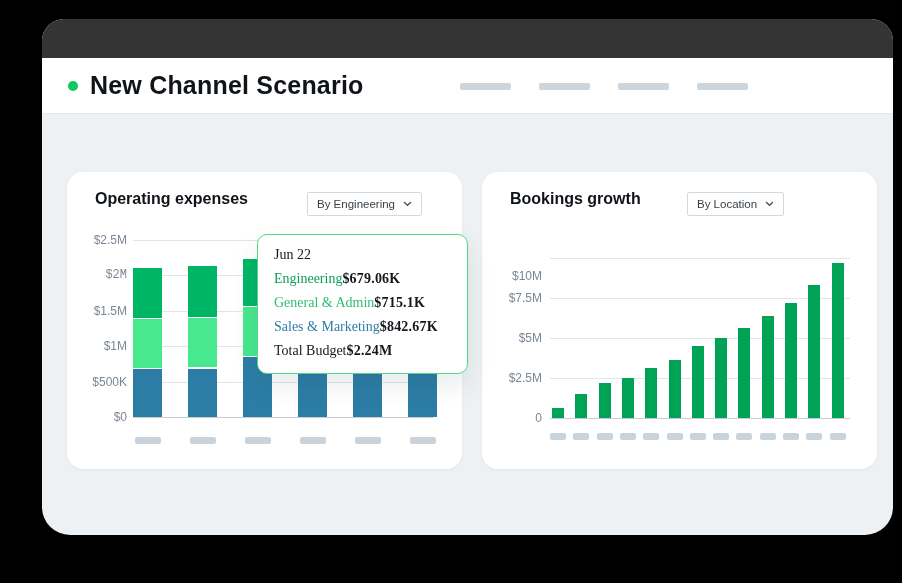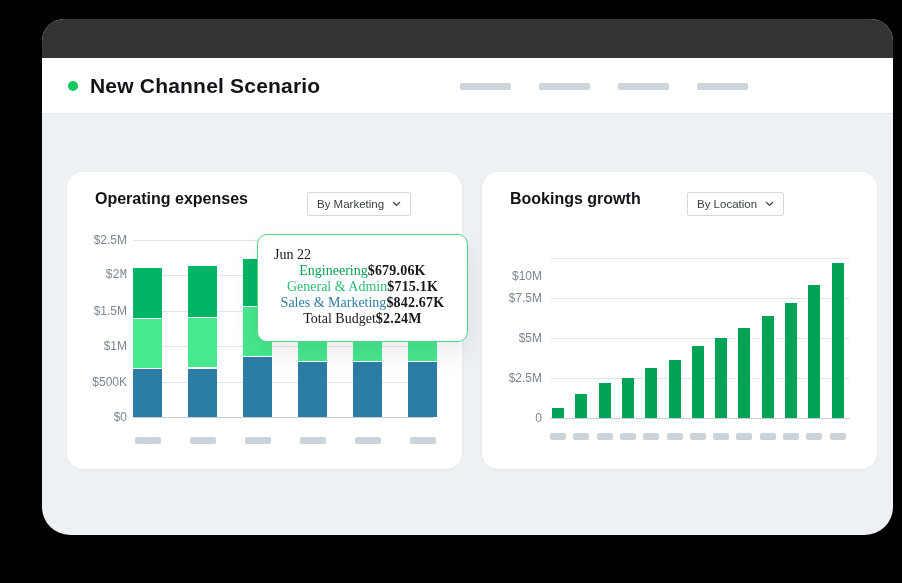--- a/index.html
+++ b/index.html
@@ -4,21 +4,21 @@
 <style>
   * { margin:0; padding:0; box-sizing:border-box; }
   html,body { width:902px; height:583px; background:#000; overflow:hidden;
               font-family:"Liberation Sans",sans-serif; position:relative; }
   .window { position:absolute; left:42px; top:19px; width:851px; height:516px;
             border-radius:22px 22px 28px 28px; overflow:hidden; background:#edf1f3; }
   .titlebar { height:39px; background:#343434; }
   .header { height:56px; background:#fff; position:relative; display:flex; align-items:center;
             border-bottom:1px solid #e3e7ea; }
   .dot { width:10px; height:10px; border-radius:50%; margin-left:26px; flex:0 0 auto; }
-  .page-title { font-size:21px; font-weight:700; color:#101418; margin-left:12px; letter-spacing:.2px; }
+  .page-title { font-size:25px; font-weight:700; color:#101418; margin-left:12px; letter-spacing:.2px; }
   .nav { position:absolute; left:418px; top:25px; display:flex; gap:28px; }
   .nav-bar { width:51px; height:7px; border-radius:2px; background:#ccd5db; cursor:pointer; }
   .add-widget { position:absolute; right:25px; top:13px; height:30px; padding:0 13px;
                 background:#fff; border:1px solid #d6dbdf; border-radius:2px;
                 font-family:"Liberation Sans",sans-serif; font-size:13.5px; font-weight:700;
                 color:#101418; cursor:pointer; box-shadow:0 1px 1px rgba(20,30,40,.04); }
   .body { position:relative; height:421px; }
   .card { position:absolute; top:58px; width:395px; height:297px; background:#fff;
           border-radius:16px; box-shadow:0 1px 3px rgba(30,45,60,.05); }
   .card.left  { left:25px; }
@@ -33,21 +33,21 @@
   .gridline.baseline { background:#c7ced4; }
   .ytick { position:absolute; left:2px; width:58px; text-align:right; font-size:12px;
            color:#7b8794; height:16px; line-height:16px; }
   .seg, .vbar { position:absolute; }
   .seg.divided { border-bottom:1.5px solid #fdfefe; }
   .xdash { position:absolute; height:7px; border-radius:2px; background:#cbd3da; }
   .tooltip { position:absolute; left:190px; top:62px; width:211px; z-index:5; background:#fff;
              border:1.5px solid #52d689; border-radius:10px; padding:12px 16px 14px;
              font-family:"Liberation Serif",serif; box-shadow:0 12px 26px rgba(40,60,70,.10); }
   .tooltip-title { font-size:14px; color:#14181c; }
-  .trow { display:flex; justify-content:center; align-items:baseline; 
+  .trow { display:flex; justify-content:flex-start; align-items:baseline; margin-top:8px;
           font-size:14px; }
   .trow .val { font-weight:700; color:#14181c; letter-spacing:.2px; }
   .trow.bold .lbl { font-weight:400; color:#14181c; }
 </style>
 </head>
 <body>
 
 <div class="window">
   <div class="titlebar"></div>
 
@@ -60,21 +60,21 @@
         <div class="nav-bar"></div>
         <div class="nav-bar"></div>
       </div>
   </div>
 
   <div class="body">
 
     <div class="card left">
       <div class="card-title">Operating expenses</div>
       <div class="dropdown dd-left">
-        <span>By Marketing</span>
+        <span>By Engineering</span>
         <svg width="9" height="6" viewBox="0 0 9 6">
           <path d="M1 1l3.5 3.3L8 1" stroke="#4a5258" stroke-width="1.3" fill="none"></path>
         </svg>
       </div>
 
     <div class="gridline" style="top: 68px; left: 66px; width: 300px;"></div>
         <div class="ytick" style="top: 60px;">$2.5M</div>
         <div class="gridline" style="top: 103.4px; left: 66px; width: 300px;"></div>
         <div class="ytick" style="top: 95.4px; font-family: Liberation Mono, monospace;">$2M</div>
         <div class="gridline" style="top: 138.8px; left: 66px; width: 300px;"></div>

